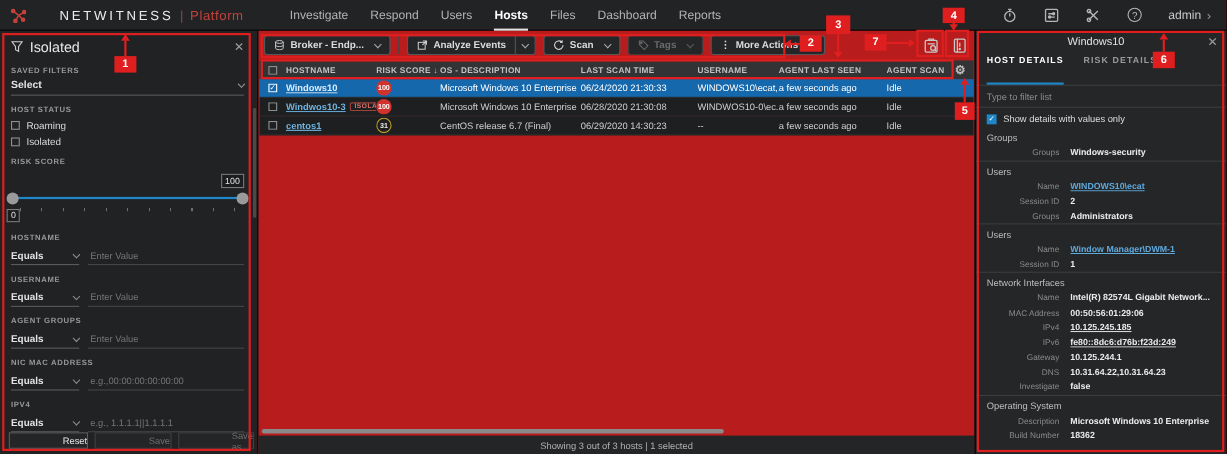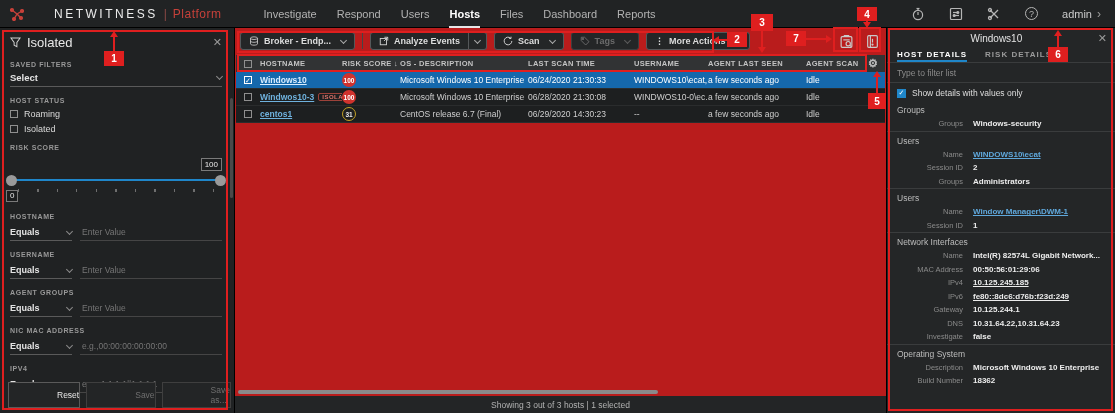--- a/index.html
+++ b/index.html
@@ -50,21 +50,21 @@
   .ticks { position:absolute; left:8px; right:8px; top:16px; height:3px;
            background:repeating-linear-gradient(to right,#6e6e6e 0 1px,transparent 1px 19.5px); }
   .op-row { display:flex; align-items:center; gap:8px; margin-top:4px; }
   .op-sel { display:flex; align-items:center; font-size:9px; font-weight:bold; color:#e3e3e3;
             border-bottom:1px solid #5a5a5a; width:62px; padding:3px 0; }
   .op-sel .chev { margin-left:auto; color:#8a8a8a; }
   .f-input { flex:1; background:transparent; border:none; border-bottom:1px solid #454545;
              font-size:8.5px; color:#cfcfcf; padding:3px 2px; outline:none; font-family:"Liberation Sans",sans-serif; }
   .f-input::placeholder { color:#757575; }
   .f-btns { position:absolute; left:8px; right:8px; bottom:5px; display:flex; gap:6px; }
-  .f-btn { flex:1; height:26px; border:1px solid #5a5a5a; background:#232526; font-size:8.5px;
+  .f-btn { flex:1; height:15px; border:1px solid #5a5a5a; background:#232526; font-size:8.5px;
            color:#e8e8e8; display:flex; align-items:center; justify-content:center; cursor:pointer;padding-left:48px; }
   .f-btn.disabled { color:#6f6f6f; border-color:#3f3f3f; }
   .f-scrollbar { position:absolute; right:1px; top:70px; width:3px; height:100px; background:#4a4a4a; border-radius:2px; }
 
   
   .middle { position:absolute; left:235px; top:28px; width:651px; height:385px; background:#b91c1c; }
   .toolbar { position:absolute; left:0; top:0; width:651px; height:26px; display:flex; align-items:center;
              gap:7px; padding-left:5px; }
   .tbtn { display:inline-flex; align-items:center; gap:5px; height:18px; padding:0 8px;
           background:#242627; border:1px solid #55585a; border-radius:3px; color:#dcdcdc;
@@ -105,21 +105,21 @@
               display:flex; align-items:center; justify-content:center; font-size:8.5px; color:#b2b2b2; }
   .hscroll { position:absolute; left:3px; bottom:19px; width:420px; height:4px; background:#8a8a8a; border-radius:2px; }
 
   
   .details { position:absolute; left:886px; top:28px; width:229px; height:385px; background:#242627;
              border-left:1px solid #000; overflow:hidden; }
   .d-title-row { display:flex; align-items:center; height:18px; padding:2px 8px 0 8px; }
   .d-title { flex:1; text-align:center; font-size:10px; color:#e3e3e3; }
   .d-close { color:#9a9a9a; font-size:11px; cursor:pointer; }
   .d-tabs { display:flex; gap:18px; padding:4px 10px 0 10px; border-bottom:1px solid #3a3c3d; }
-  .d-tab { font-size:8px; font-weight:bold; letter-spacing:1px; color:#9a9a9a; padding-bottom:1px; cursor:pointer; }
+  .d-tab { font-size:8px; font-weight:bold; letter-spacing:1px; color:#9a9a9a; padding-bottom:16px; cursor:pointer; }
   .d-tab.active { color:#fff; border-bottom:2px solid #1f86c9; }
   .d-filter { display:flex; align-items:center; padding:5px 10px 4px 10px; border-bottom:1px solid #3a3c3d;
               font-size:8.5px; color:#8a8a8a; }
   .d-chk-row { display:flex; align-items:center; gap:6px; padding:5px 10px 3px 10px; font-size:8.5px; color:#dedede; }
   .chk-on { width:9px; height:9px; background:#1f86c9; color:#fff; font-size:7px; display:flex;
             align-items:center; justify-content:center; flex:none; }
   .d-section { border-top:1px solid #3a3c3d; padding-top:2px; }
   .d-section.first { border-top:none; }
   .d-sec-title { font-size:8.5px; color:#bdbdbd; padding:2px 10px 2px 10px; }
   .d-row { display:grid; grid-template-columns:86px 1fr; align-items:center; min-height:13.5px; }

